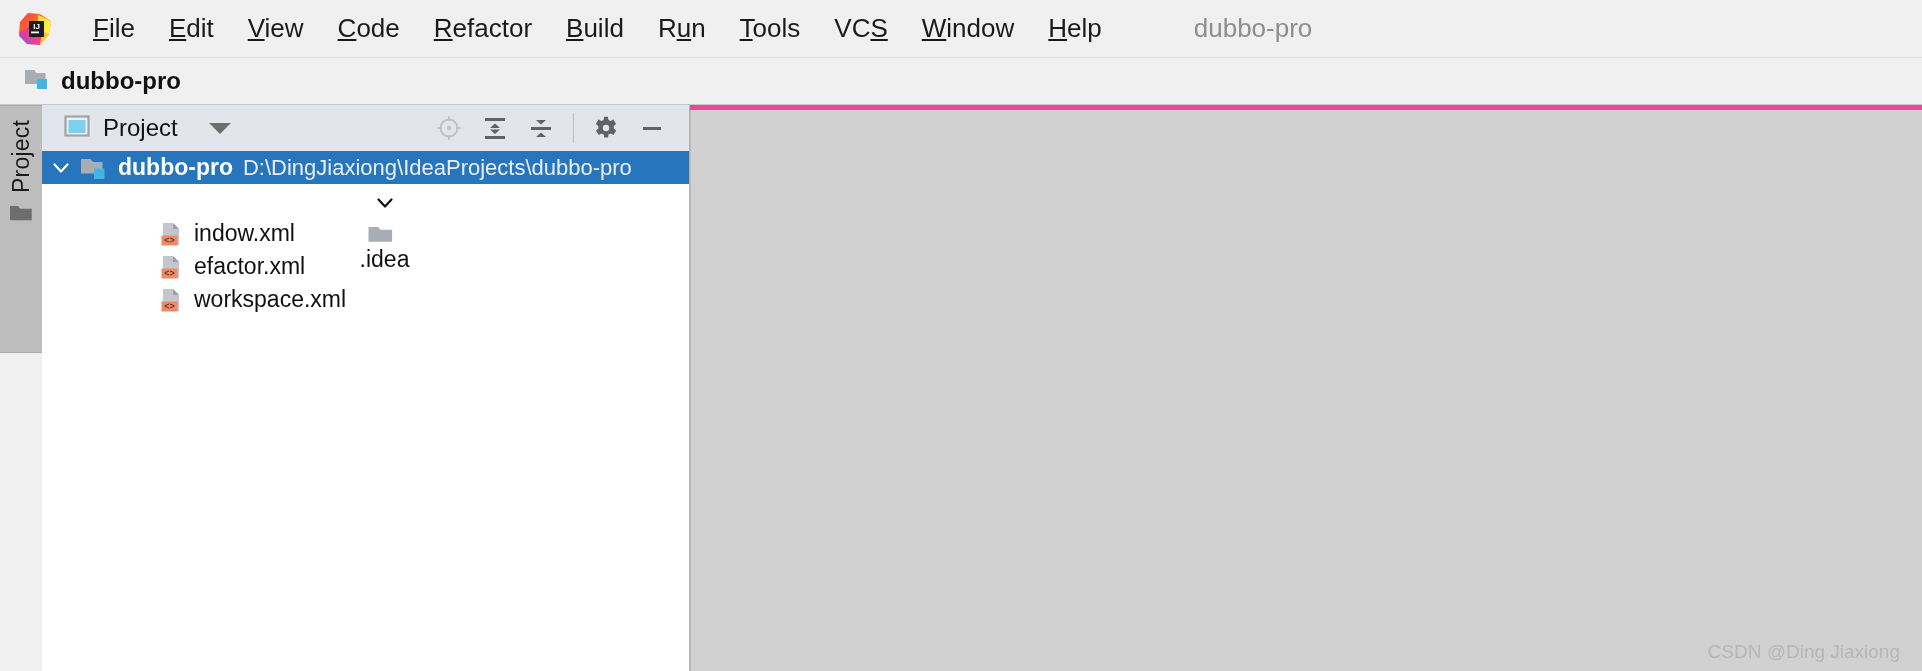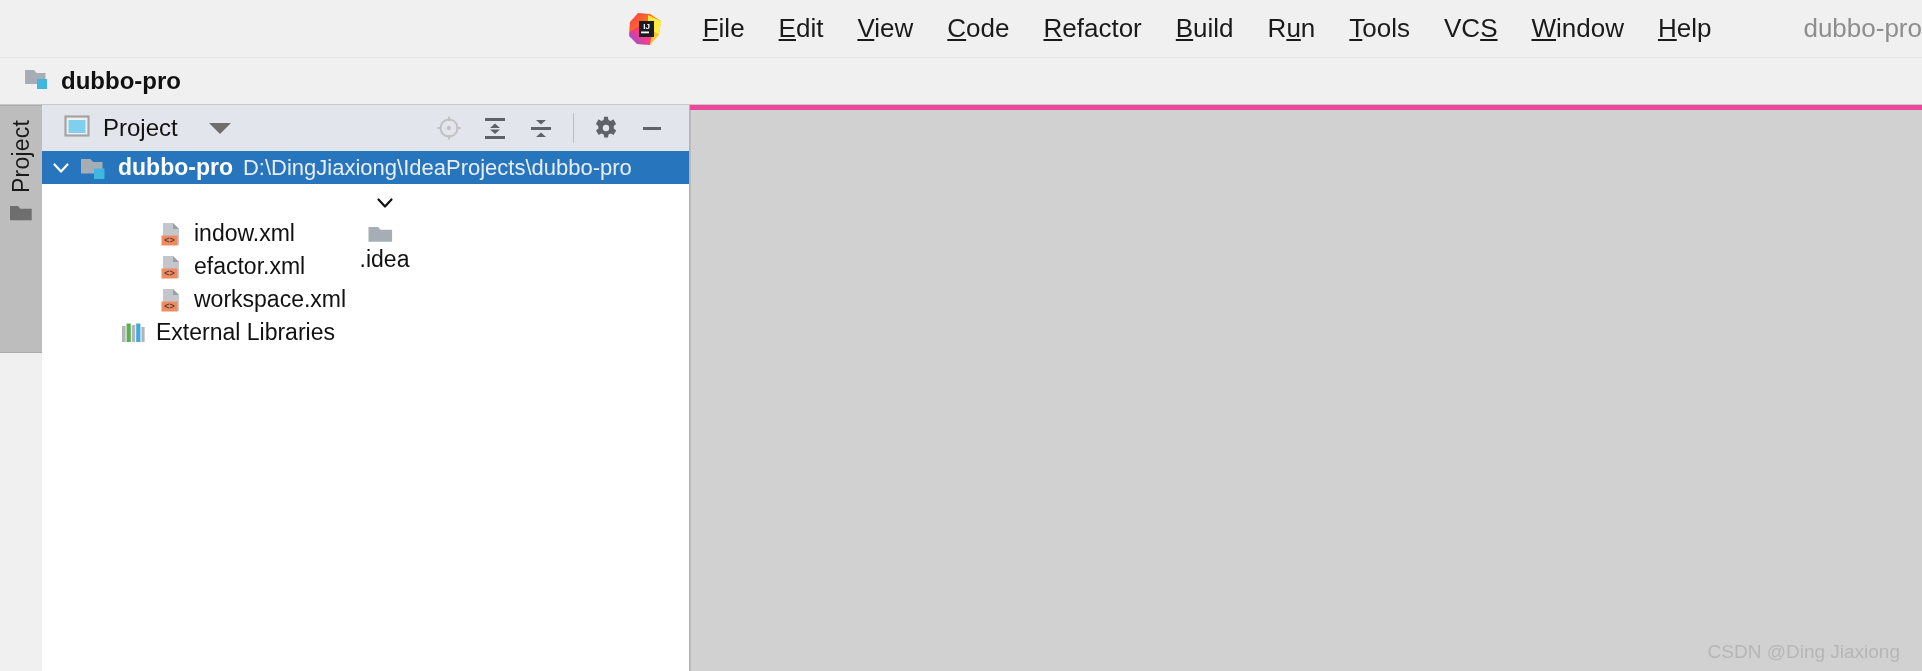--- a/index.html
+++ b/index.html
@@ -14,21 +14,20 @@
 
   
   .menubar {
     height: 58px;
     background: #f0f0f0;
     display: flex;
     align-items: center;
     padding-left: 18px;
     border-bottom: 1px solid #e3e3e3;
     position: relative;
-    justify-content: flex-end;
   }
   .ij-logo {
     width: 34px; height: 34px;
     margin-right: 24px;
     flex: 0 0 auto;
     position: relative;
   }
   .menu-items { display: flex; align-items: center; }
   .menu-item {
     font-size: 26px;
@@ -418,33 +417,20 @@
           <span class="tree-icon" style="display: flex; align-items: center; justify-content: center;">
             <svg width="28" height="28" viewBox="0 0 28 28">
               <path d="M6,3 h10 l6,6 v16 h-16 z" fill="#c3c7cb"></path>
               <path d="M16,3 l6,6 h-6 z" fill="#9aa0a6"></path>
               <rect x="4.5" y="15.5" width="16" height="10" fill="#ef8a62"></rect>
               <text x="12.5" y="23" font-family="'Liberation Sans',sans-serif" font-size="9" font-weight="bold" fill="#5a3a2e" text-anchor="middle">&lt;&gt;</text>
             </svg>
           </span>
           <span class="tlabel">workspace.xml</span>
         </div>
-        <div class="trow" style="padding-left: 38px;">
-          <span class="twisty"></span>
-          <span class="tree-icon" style="display: flex; align-items: center; justify-content: center;">
-            <svg width="28" height="26" viewBox="0 0 28 26">
-              <rect x="3" y="6" width="3.6" height="16" fill="#b0b6bb"></rect>
-              <rect x="7.6" y="3.5" width="4.2" height="18.5" fill="#5aaf50"></rect>
-              <rect x="12.8" y="5" width="3.4" height="17" fill="#b0b6bb"></rect>
-              <rect x="17.2" y="3.5" width="4.2" height="18.5" fill="#3fa9e0"></rect>
-              <rect x="22.4" y="7" width="3.2" height="15" fill="#b0b6bb"></rect>
-            </svg>
-          </span>
-          <span class="tlabel">External Libraries</span>
-        </div>
       </div>
   </div>
 
   <div class="editor-area">
     <div class="pane-divider"></div>
     <div class="watermark">CSDN @Ding Jiaxiong</div>
   </div>
 
 </div>
 

